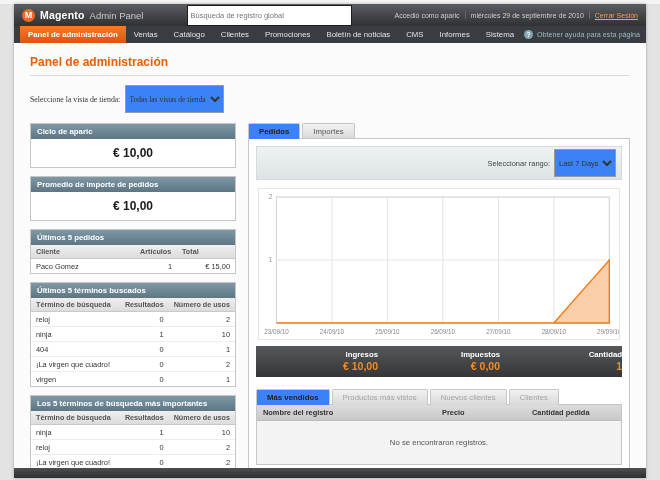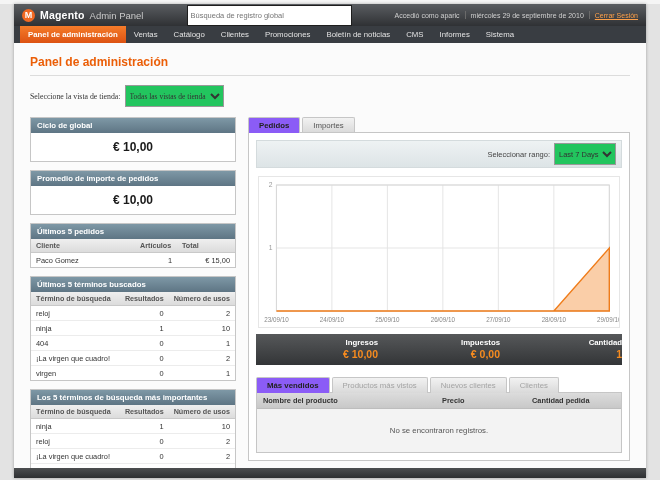--- a/index.html
+++ b/index.html
@@ -20,39 +20,39 @@
   
   .navbar{height:17px;background:#393d42;display:flex;align-items:stretch;padding:0 6px;flex-shrink:0;}
   .nav-item{display:flex;align-items:center;padding:0 8px;font-size:7.8px;color:#e3e3e3;cursor:pointer;white-space:nowrap;}
   .nav-item.active{background:linear-gradient(#f57c2a,#dd5212);color:#fff;font-weight:bold;}
   .nav-help{margin-left:auto;display:flex;align-items:center;gap:4px;font-size:7.2px;color:#9db7c0;cursor:pointer;}
   .help-icon{width:9px;height:9px;border-radius:50%;background:#7fa8b6;color:#fff;font-size:6.5px;display:flex;align-items:center;justify-content:center;font-weight:bold;}
   
   .content{flex:1;padding:4px 16px 0;overflow:hidden;background:#fbfbfb;}
   .page-title{color:#eb5e07;font-size:12px;font-weight:bold;padding:8px 0 6px;border-bottom:1px solid #dcdcdc;}
   .store-row{margin:9px 0 10px;font-size:7.8px;color:#333;display:flex;align-items:center;gap:4px;font-family:Liberation Serif, serif;}
-  select{font-size:7.5px;font-family:inherit;height:22px;border:1px solid #999;background:#22c55e;color:#333;}
+  select{font-size:7.5px;font-family:inherit;height:28px;border:1px solid #999;background:#3b82f6;color:#333;}
   .columns{display:flex;gap:12px;align-items:flex-start;}
   .left-col{width:206px;flex-shrink:0;}
   .right-col{flex:1;min-width:0;}
   
   .panel{border:1px solid #c6c6c6;margin-bottom:8px;background:#fff;}
   .panel-head{background:linear-gradient(#7e98a6,#5e7584);color:#fff;font-size:7.8px;font-weight:bold;padding:3px 6px;}
   .panel-value{text-align:center;font-weight:bold;font-size:12px;color:#1a1a1a;padding:7px 0;}
   table{width:100%;border-collapse:collapse;}
   .data-table th{background:linear-gradient(#efefef,#dcdcdc);font-size:7.2px;color:#555;text-align:left;font-weight:bold;padding:2px 5px;border-bottom:1px solid #c9c9c9;white-space:nowrap;}
   .data-table td{font-size:7.4px;color:#333;padding:2.5px 5px;border-bottom:1px solid #ececec;background:#fff;}
   .data-table tr:last-child td{border-bottom:none;}
   .num{text-align:right;}
   .w-sm{width:42px;}
   .w-md{width:58px;}
   
   .tabs{display:flex;gap:2px;}
   .tab{font-size:7.8px;color:#555;padding:3px 10px;border:1px solid #c6c6c6;border-bottom:none;background:linear-gradient(#f2f2f2,#d9d9d9);border-radius:2px 2px 0 0;margin-bottom:-1px;cursor:pointer;white-space:nowrap;}
-  .tab.active{background:#8b5cf6;font-weight:bold;color:#222;position:relative;z-index:2;}
+  .tab.active{background:#3b82f6;font-weight:bold;color:#222;position:relative;z-index:2;}
   .tab.dim{color:#a3a3a3;}
   .main-panel{border:1px solid #c6c6c6;background:#fff;padding:7px;position:relative;z-index:1;}
   .range-strip{background:linear-gradient(#eef2f3,#dde4e6);border:1px solid #d4dbdd;display:flex;justify-content:flex-end;align-items:center;gap:4px;padding:2px 5px;font-size:7.5px;color:#444;}
   .chart-wrap{margin:8px 2px 2px;border:1px solid #e6e6e6;}
   .chart-wrap svg{display:block;width:100%;height:150px;}
   
   .stats-bar{display:flex;background:linear-gradient(#56585a,#333537);padding:4px 0 5px;margin:6px 0 12px;}
   .stat{flex:1;text-align:right;}
   .stat-label{font-size:7.8px;font-weight:bold;color:#fff;}
   .stat-value{font-size:10.5px;font-weight:bold;color:#f68b1f;margin-top:1px;}
@@ -87,38 +87,42 @@
   <nav class="navbar">
     <span class="nav-item active">Panel de administración</span>
     <span class="nav-item">Ventas</span>
     <span class="nav-item">Catálogo</span>
     <span class="nav-item">Clientes</span>
     <span class="nav-item">Promociones</span>
     <span class="nav-item">Boletín de noticias</span>
     <span class="nav-item">CMS</span>
     <span class="nav-item">Informes</span>
     <span class="nav-item">Sistema</span>
+    <div class="nav-help">
+      <span class="help-icon">?</span>
+      <span>Obtener ayuda para esta página</span>
+    </div>
   </nav>
 
   <div class="content">
     <div class="page-title">Panel de administración</div>
 
     <div class="store-row">
       <span>Seleccione la vista de tienda:</span>
       <select>
         <option>Todas las vistas de tienda</option>
       </select>
     </div>
 
     <div class="columns">
 
       <div class="left-col">
 
         <div class="panel">
-          <div class="panel-head">Ciclo de global</div>
+          <div class="panel-head">Ciclo de aparic</div>
           <div class="panel-value">€ 10,00</div>
         </div>
 
         <div class="panel">
           <div class="panel-head">Promedio de importe de pedidos</div>
           <div class="panel-value">€ 10,00</div>
         </div>
 
         <div class="panel">
           <div class="panel-head">Últimos 5 pedidos</div>
@@ -275,21 +279,21 @@
             <span class="tab active">Más vendidos</span>
             <span class="tab dim">Productos más vistos</span>
             <span class="tab dim">Nuevos clientes</span>
             <span class="tab dim">Clientes</span>
           </div>
 
           <div class="grid-box">
             <table>
               <thead>
                 <tr class="grid-head">
-                  <th>Nombre del producto</th>
+                  <th>Nombre del registro</th>
                   <th class="num" style="width:90px">Precio</th>
                   <th class="num" style="width:95px">Cantidad pedida</th>
                 </tr>
               </thead>
               <tbody>
                 <tr>
                   <td class="empty-cell" colspan="3">No se encontraron registros.</td>
                 </tr>
               </tbody>
             </table>

